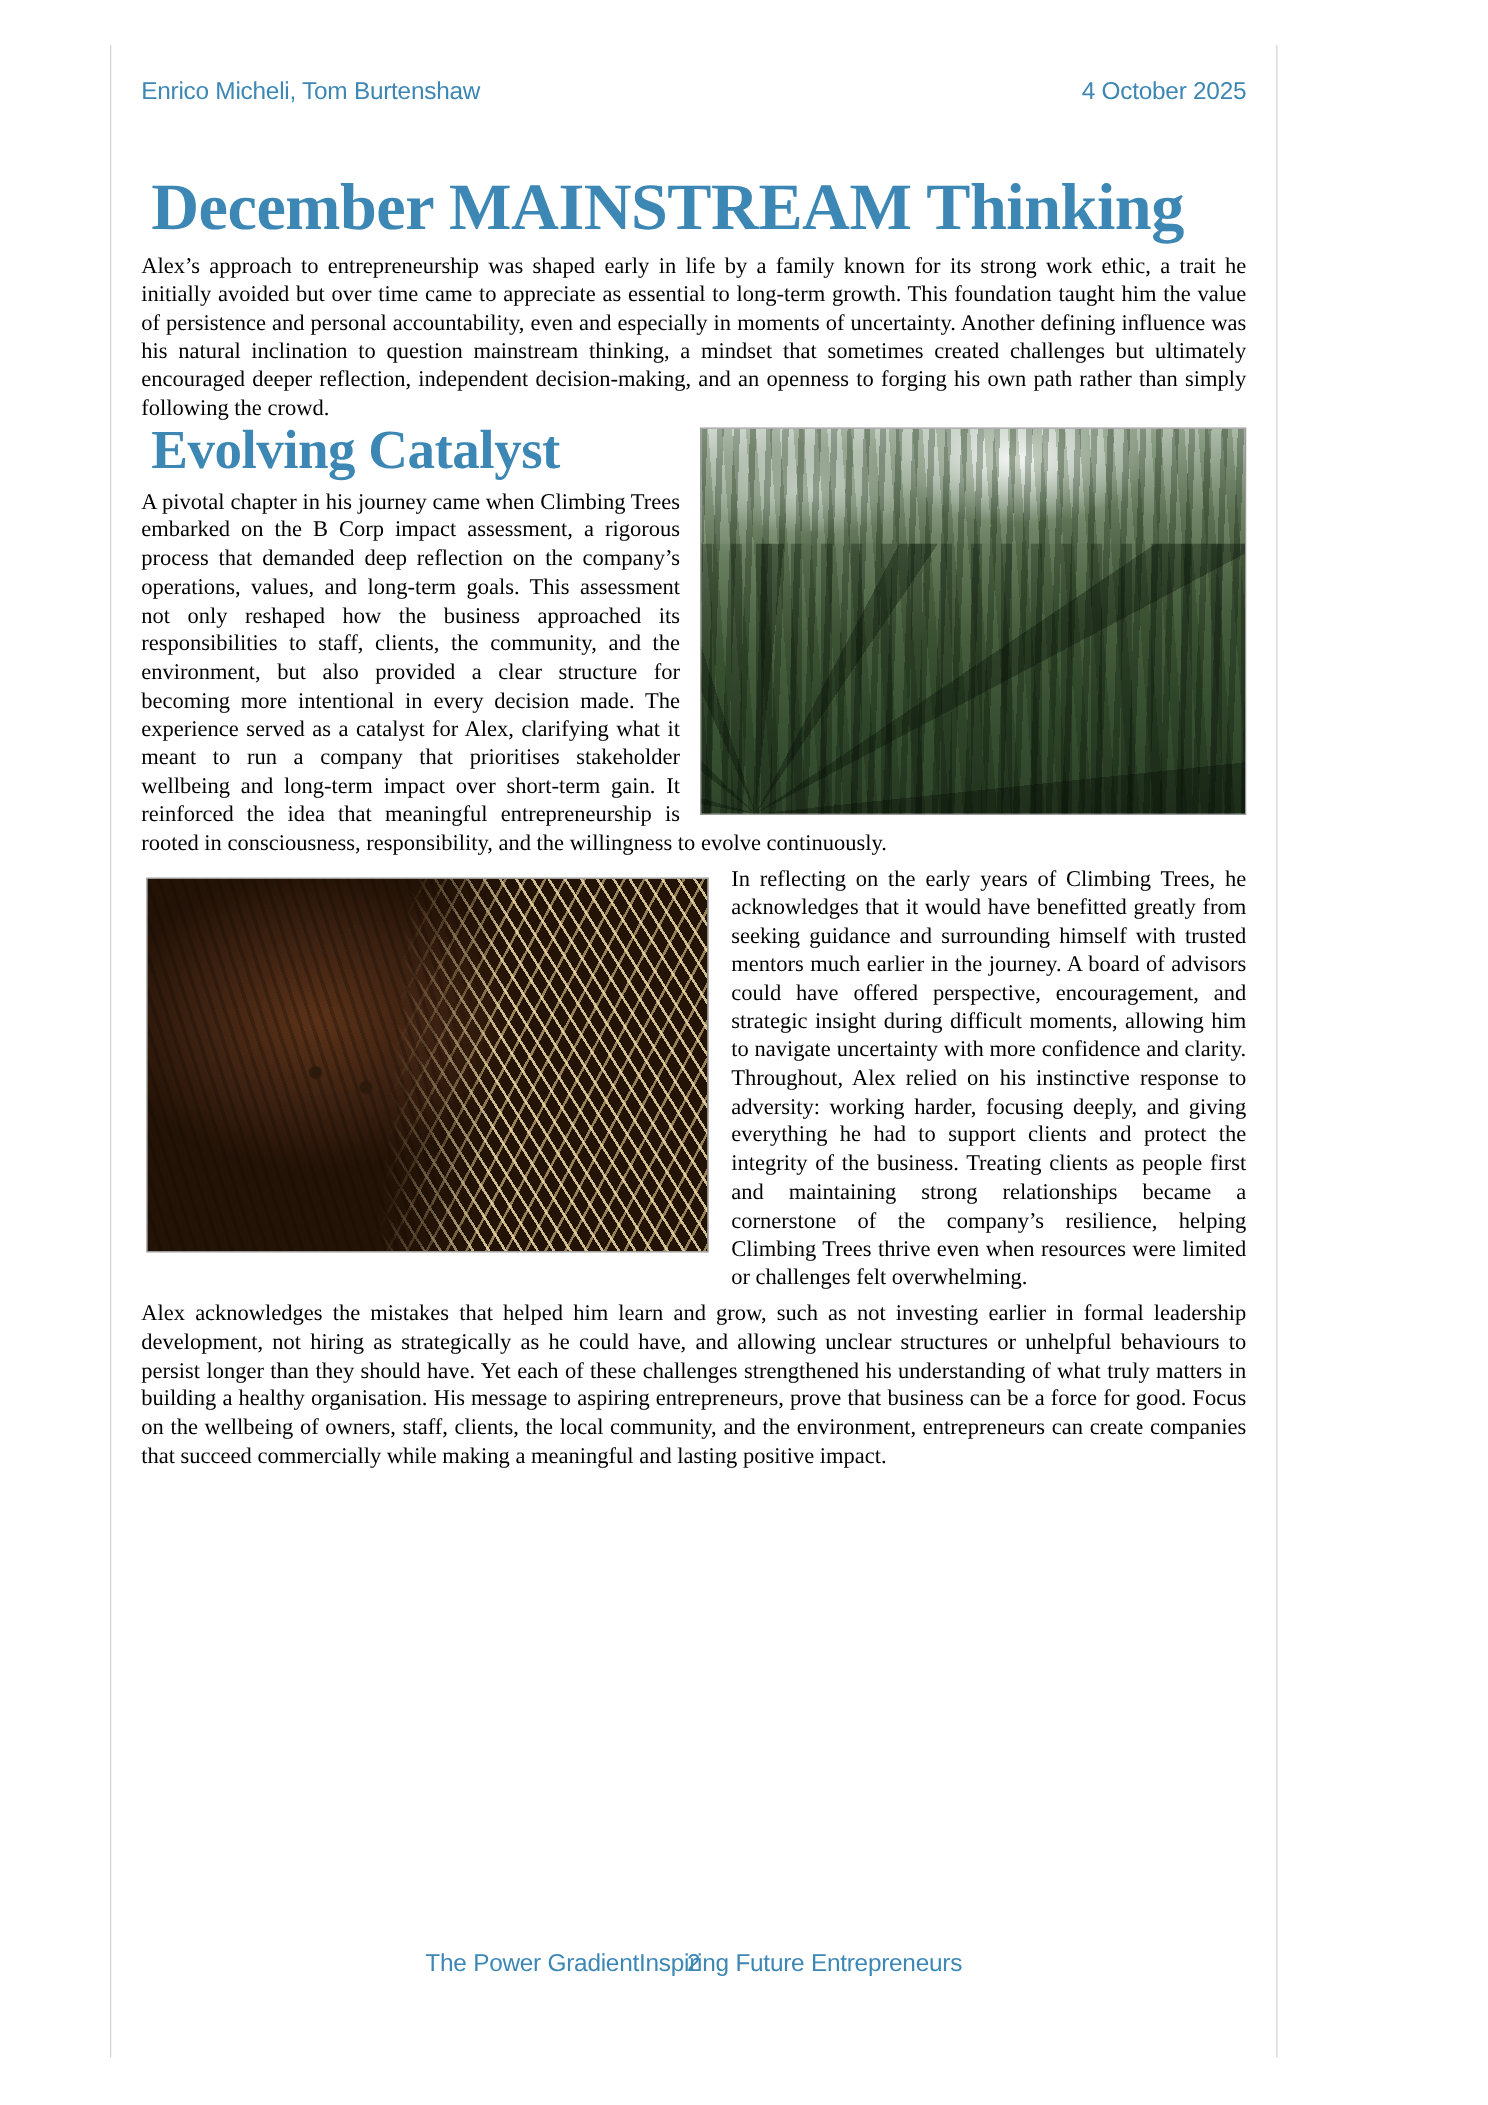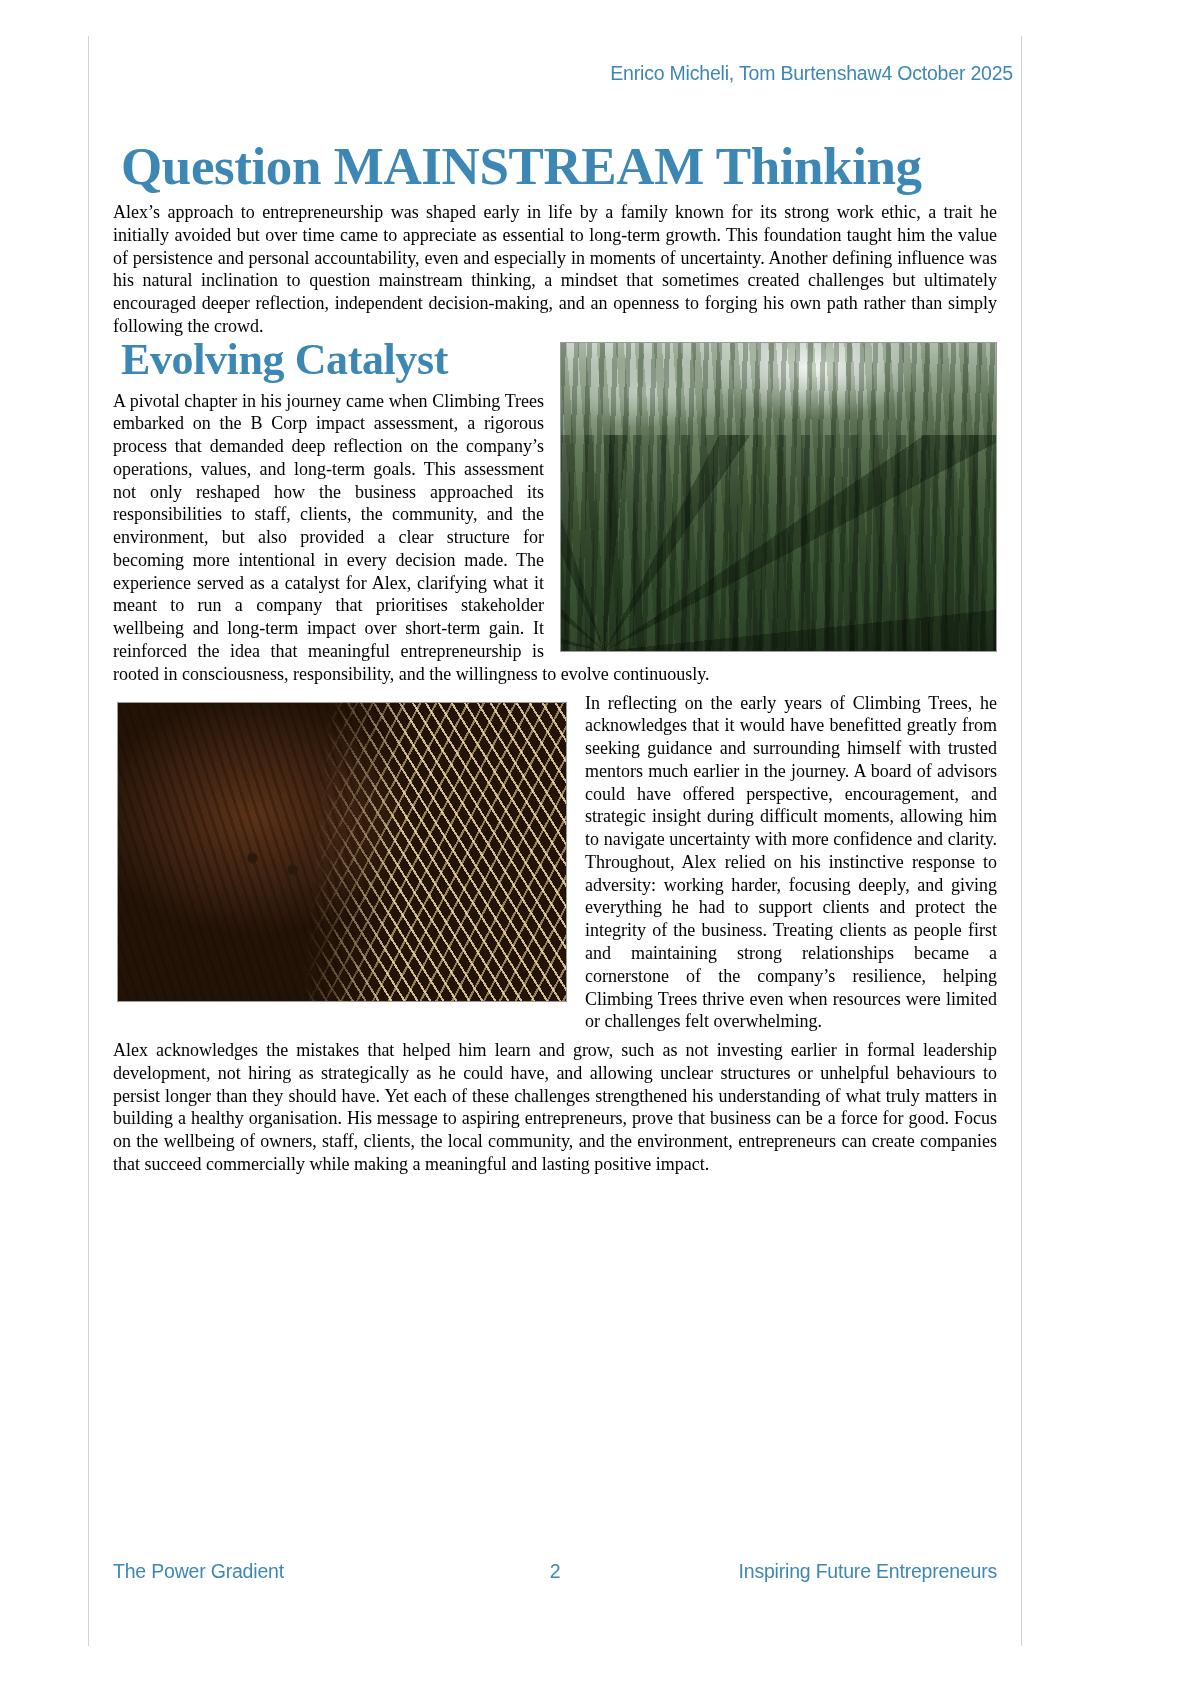--- a/index.html
+++ b/index.html
@@ -34,39 +34,39 @@
     left: 113px;
     top: 0;
     width: 884px;
     height: 100%;
   }
 
   
   .runhead {
     position: absolute;
     top: 62px;
-    left: 16px;
+    left: 0;
     width: 884px;
     display: flex;
-    justify-content: flex-end;
+    justify-content: space-between;
     align-items: baseline;
     font-family: "Liberation Sans", "DejaVu Sans", sans-serif;
     font-size: 19.5px;
     color: #3d87b4;
     letter-spacing: -0.2px;
   }
 
   
   .runfoot {
     position: absolute;
     top: 1560px;
     left: 0;
     width: 884px;
     display: flex;
-    justify-content: space-between;
+    justify-content: center;
     align-items: baseline;
     font-family: "Liberation Sans", "DejaVu Sans", sans-serif;
     font-size: 19.5px;
     color: #3d87b4;
     letter-spacing: -0.2px;
   }
   .runfoot .page-number {
     position: absolute;
     left: 50%;
     transform: translateX(-50%);
@@ -194,21 +194,21 @@
 
   <div class="content">
 
     <div class="runhead">
       <span>Enrico Micheli, Tom Burtenshaw</span>
       <span>4 October 2025</span>
     </div>
 
     <div class="article">
 
-      <h1 class="display">Question MAINSTREAM Thinking</h1>
+      <h1 class="display">December MAINSTREAM Thinking</h1>
 
       <p class="body">Alex’s approach to entrepreneurship was shaped early in life by a family known for its strong work ethic, a trait he initially avoided but over time came to appreciate as essential to long-term growth. This foundation taught him the value of persistence and personal accountability, even and especially in moments of uncertainty. Another defining influence was his natural inclination to question mainstream thinking, a mindset that sometimes created challenges but ultimately encouraged deeper reflection, independent decision-making, and an openness to forging his own path rather than simply following the crowd.</p>
 
       <div class="figure fig-forest"></div>
 
       <h2 class="display">Evolving Catalyst</h2>
 
       <p class="body">A pivotal chapter in his journey came when Climbing Trees embarked on the B Corp impact assessment, a rigorous process that demanded deep reflection on the company’s operations, values, and long-term goals. This assessment not only reshaped how the business approached its responsibilities to staff, clients, the community, and the environment, but also provided a clear structure for becoming more intentional in every decision made. The experience served as a catalyst for Alex, clarifying what it meant to run a company that prioritises stakeholder wellbeing and long-term impact over short-term gain. It reinforced the idea that meaningful entrepreneurship is rooted in consciousness, responsibility, and the willingness to evolve continuously.</p>
 
 

